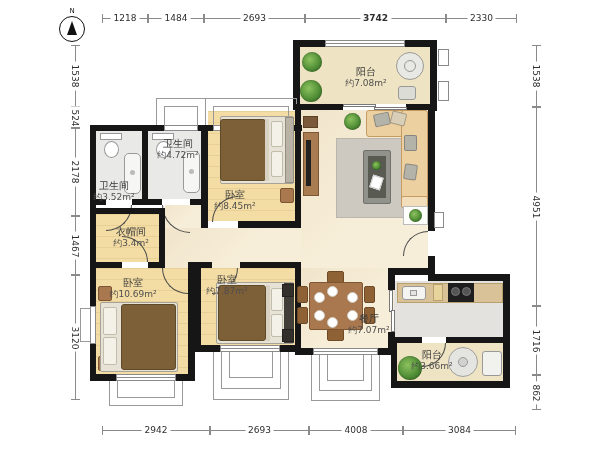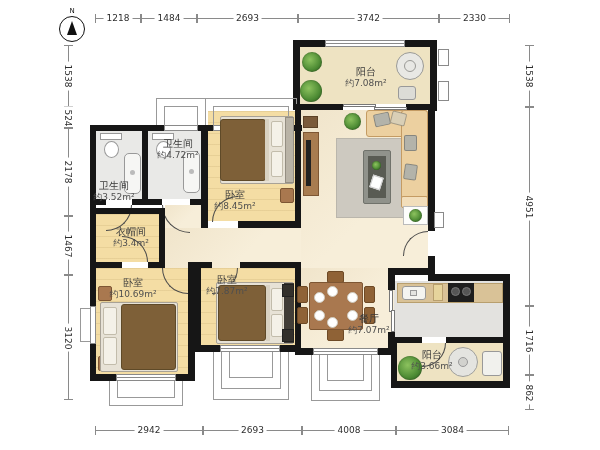--- a/index.html
+++ b/index.html
@@ -41,21 +41,21 @@
   .bedframe{background:#e7e2d6;border:1px solid #a8a296;border-radius:2px;}
   .blanket{background:#7e6038;border:1px solid #5f4a28;border-radius:3px;}
   .bpillow{background:#f4f1e8;border:1px solid #c2bcab;border-radius:2px;}
   .wood-furn{background:#a9784f;border:1px solid #7d5633;border-radius:2px;}
   .chair{background:#8f6236;border:1px solid #6e4a26;border-radius:2px;}
   .plate{position:absolute;width:9px;height:9px;border-radius:50%;background:#fff;border:1px solid #cfcabe;}
   
   .room-label{position:absolute;text-align:center;color:#3a3a3a;font-size:10px;line-height:1.2;white-space:nowrap;}
   .room-label .area{font-size:9px;color:#4f4f4f;}
   
-  .dim{position:absolute;}
+  .dim{position:absolute;margin-left:7px;}
   .dim-h{height:14px;}
   .dim-h::before,.dim-h::after{content:"";position:absolute;top:2px;width:1px;height:9px;background:#8a8a8a;}
   .dim-h::before{left:0;} .dim-h::after{right:0;}
   .dim-h .line{position:absolute;left:1px;right:1px;top:6px;height:1px;background:#8a8a8a;}
   .dim-h .lbl{position:absolute;left:50%;top:6px;transform:translate(-50%,-50%);background:#fff;padding:0 3px;font-size:9px;color:#2e2e2e;}
   .dim-v{width:14px;}
   .dim-v::before,.dim-v::after{content:"";position:absolute;left:2px;width:9px;height:1px;background:#8a8a8a;}
   .dim-v::before{top:0;} .dim-v::after{bottom:0;}
   .dim-v .line{position:absolute;top:1px;bottom:1px;left:6px;width:1px;background:#8a8a8a;}
   .dim-v .lbl{position:absolute;top:50%;left:6px;transform:translate(-50%,-50%);writing-mode:vertical-rl;background:#fff;padding:3px 0;font-size:9px;color:#2e2e2e;}
@@ -316,21 +316,21 @@
       <span class="lbl">1218</span>
     </div>
   <div class="dim dim-h" style="left:141px;top:12px;width:56px;">
       <i class="line"></i>
       <span class="lbl">1484</span>
     </div>
   <div class="dim dim-h" style="left:197px;top:12px;width:101px;">
       <i class="line"></i>
       <span class="lbl">2693</span>
     </div>
-  <div class="dim dim-h" style="left:298px;top:12px;width:141px;">
+  <div class="dim dim-h" style="left:298px;top:12px;width:141px;font-weight:bold;">
       <i class="line"></i>
       <span class="lbl">3742</span>
     </div>
   <div class="dim dim-h" style="left:439px;top:12px;width:71px;">
       <i class="line"></i>
       <span class="lbl">2330</span>
     </div>
 
   <div class="dim dim-h" style="left:95px;top:424px;width:108px;">
       <i class="line"></i>

